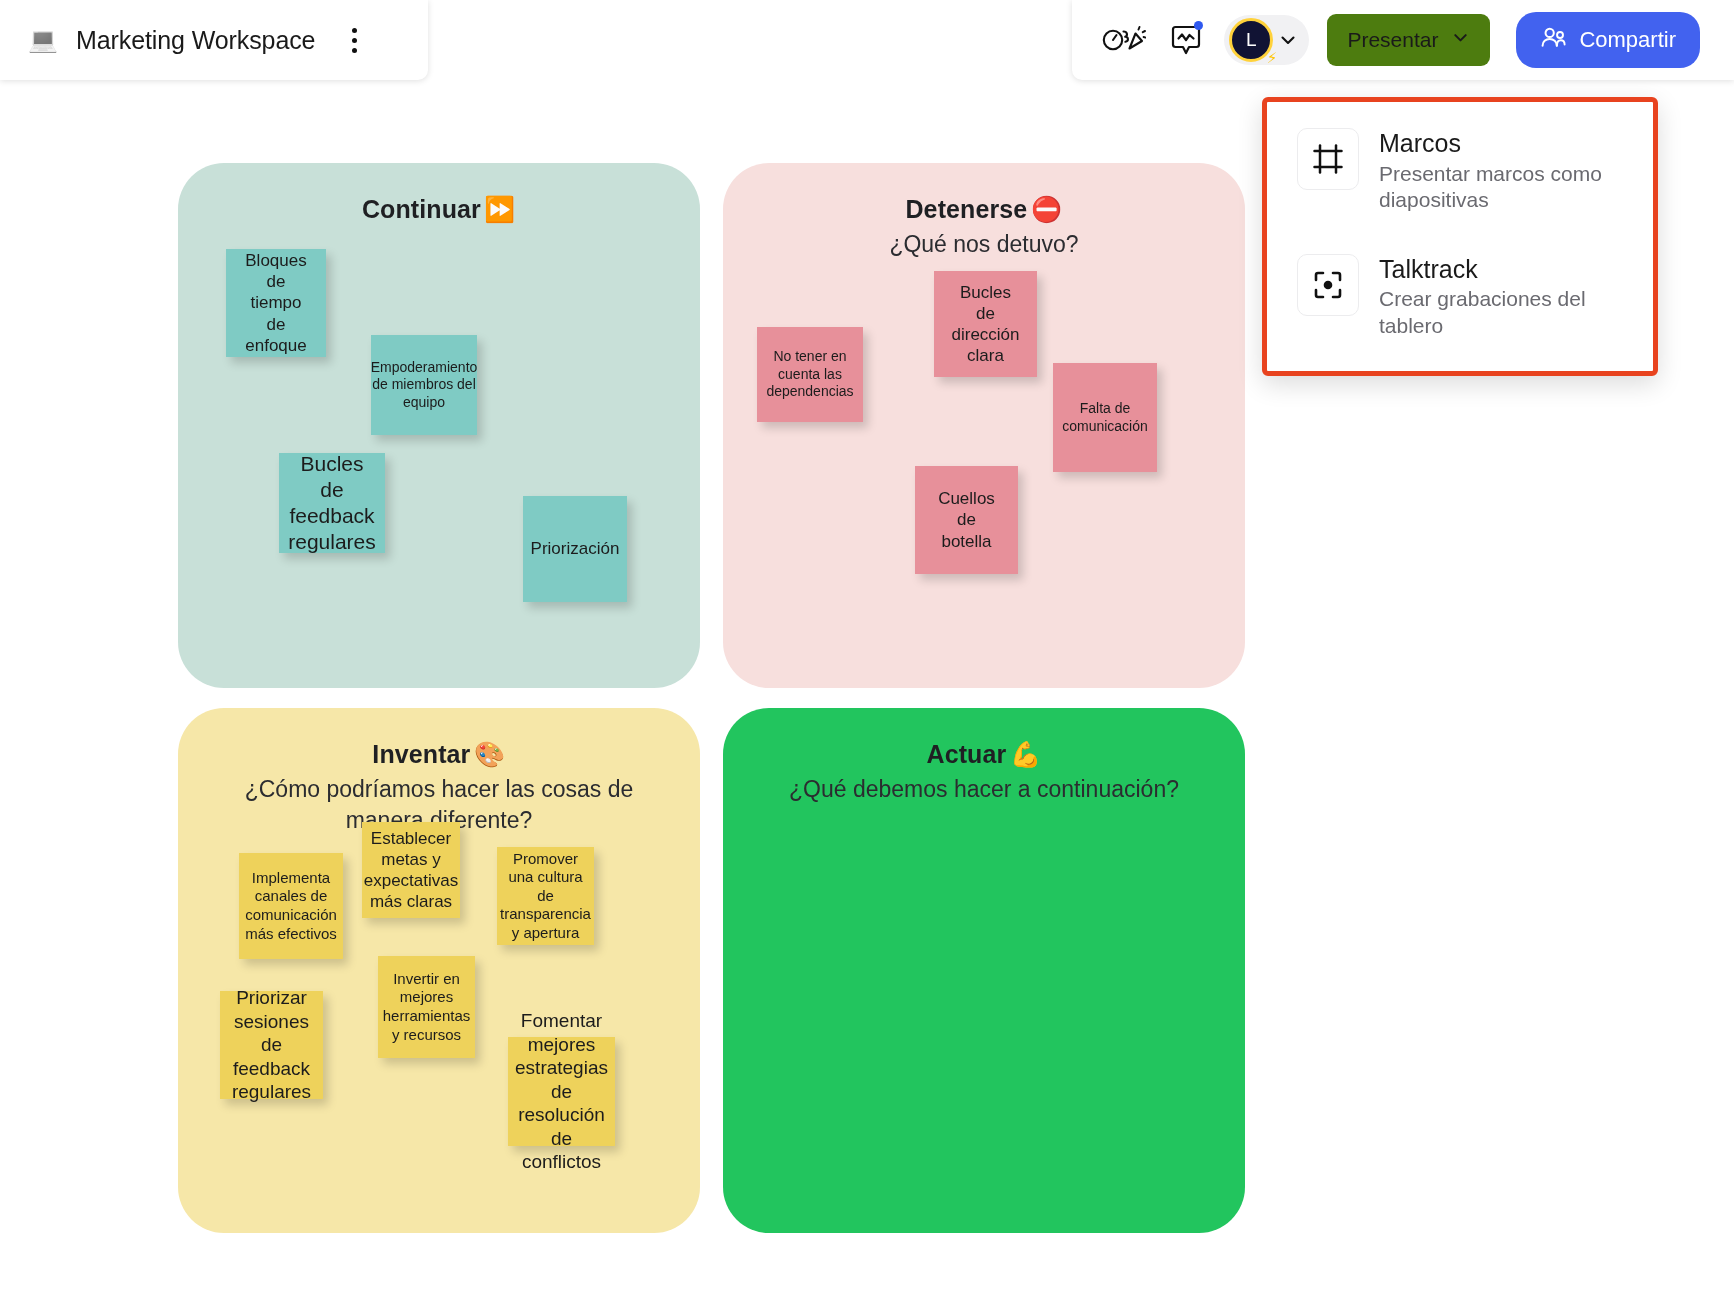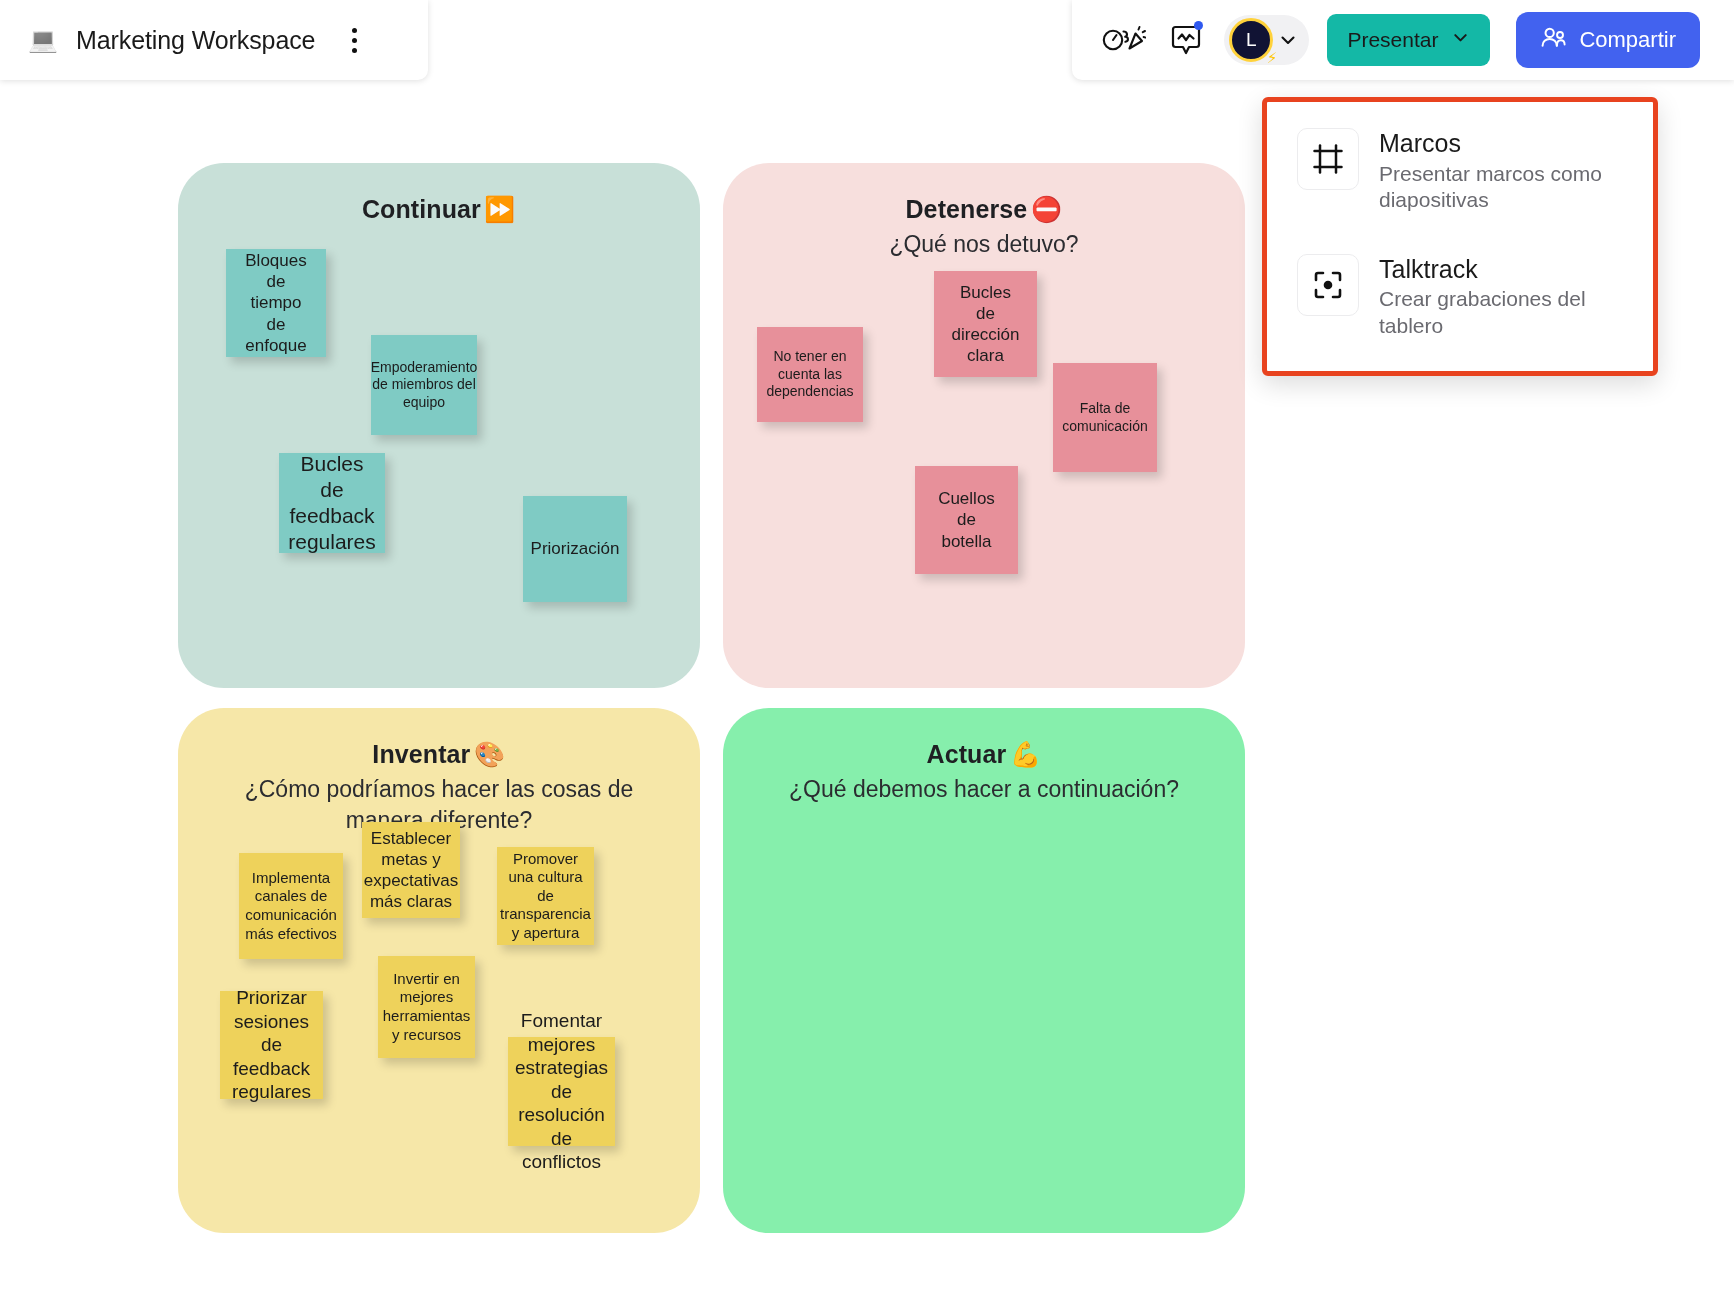--- a/index.html
+++ b/index.html
@@ -130,37 +130,37 @@
     line-height: 1;
     color: #ffc400;
   }
   .chev {
     width: 26px; height: 26px;
     display: flex; align-items: center; justify-content: center;
   }
 
   .btn-present {
     height: 52px;
-    background: #14b8a6;
+    background: #4d7c0f;
     border: none;
     border-radius: 9px;
     padding: 0 20px;
     display: flex; align-items: center; gap: 13px;
     font-size: 21px;
     color: #1a1a1a;
     cursor: pointer;
     margin-left: 8px;
     font-family: "Liberation Sans", sans-serif;
   }
 
   .btn-share {
     height: 56px;
     background: #4262ef;
     border: none;
-    border-radius: 12px;
+    border-radius: 20px;
     padding: 0 24px;
     display: flex; align-items: center; gap: 12px;
     font-size: 22px;
     color: #ffffff;
     cursor: pointer;
     margin-left: 16px;
     margin-right: 16px;
     font-family: "Liberation Sans", sans-serif;
   }
 
@@ -251,21 +251,21 @@
     cursor: pointer;
     padding: 6px 20px;
     line-height: 1.24;
     user-select: none;
   }
 
   
   .q-continue { background: #c8e0d8; }
   .q-stop     { background: #f7dfdd; }
   .q-invent   { background: #f6e7a8; }
-  .q-act      { background: #86efac; }
+  .q-act      { background: #22c55e; }
 
   .n-teal   { background: #7fcbc4; }
   .n-pink   { background: #e7909a; }
   .n-yellow { background: #eed25b; }
 </style>
 </head>
 <body>
 
 <div id="app">
 

